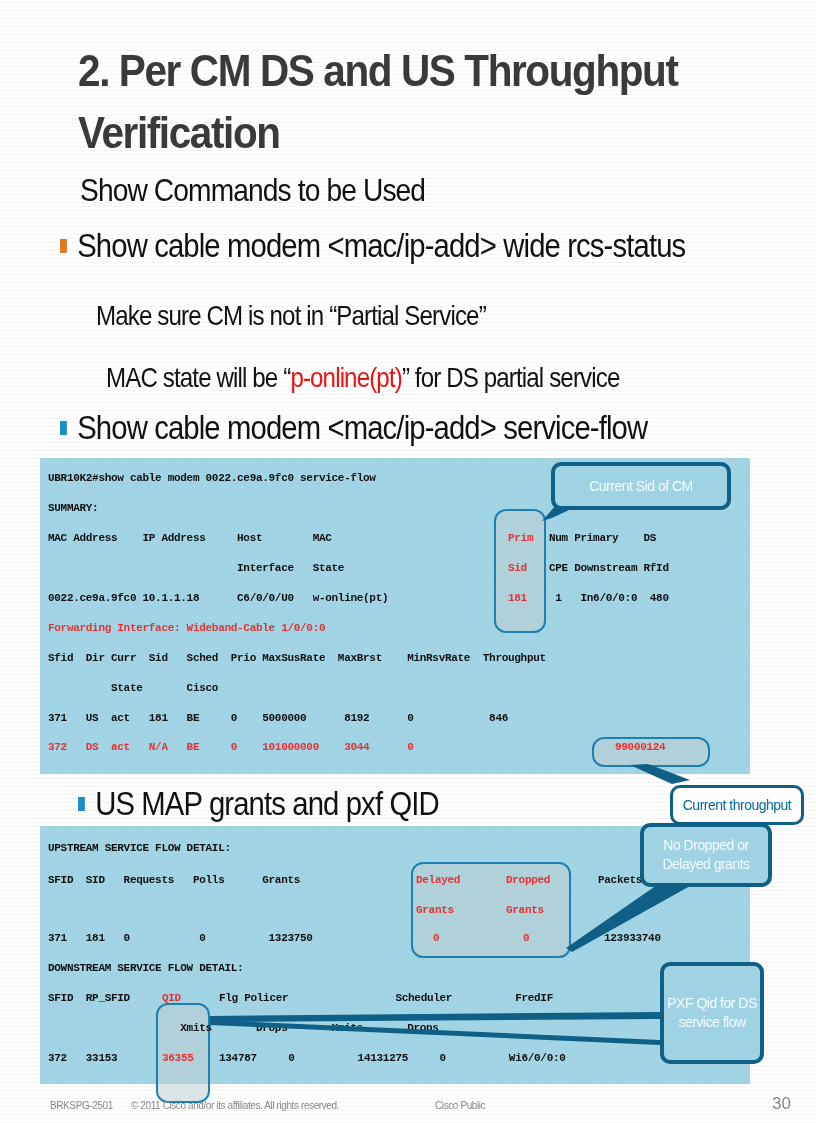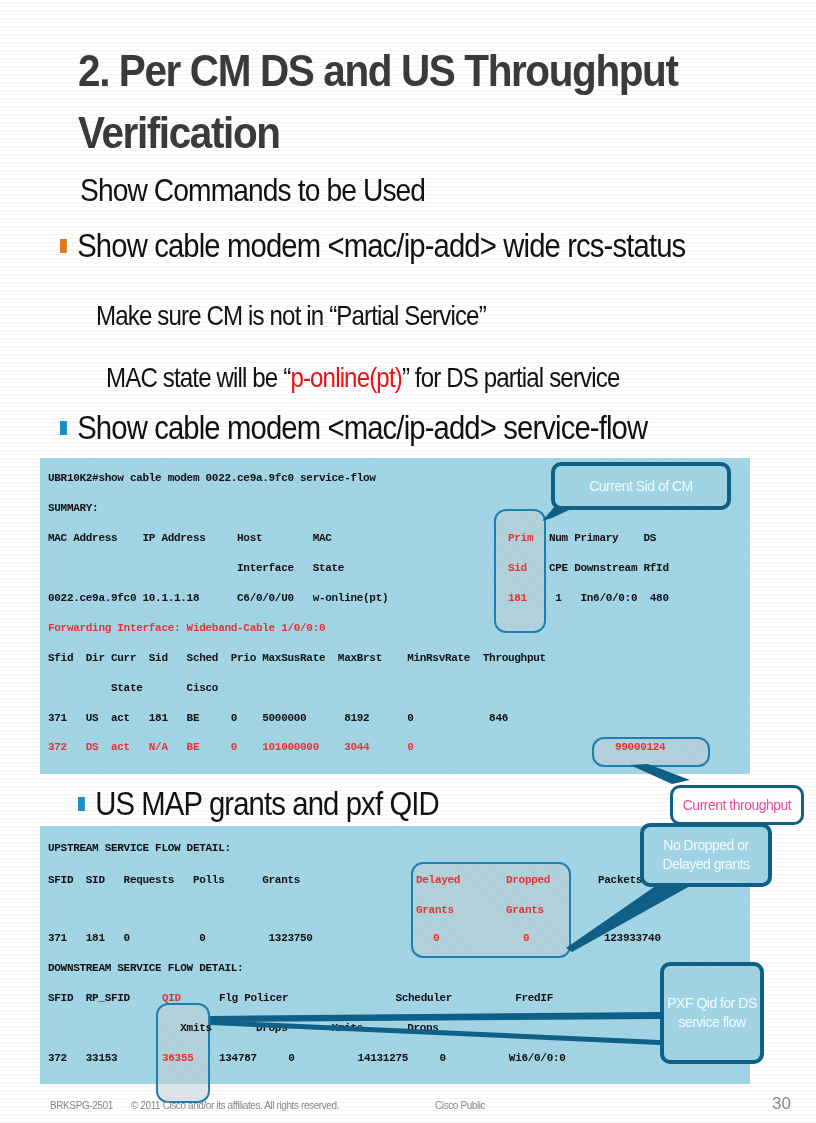--- a/index.html
+++ b/index.html
@@ -11,21 +11,21 @@
   .bullet { position:absolute; font-size:34px; color:#111; letter-spacing:-1px; transform:scaleX(0.86); transform-origin:left top; white-space:nowrap; }
   .bullet .sq { display:inline-block; width:8px; height:14px; margin-right:12px; vertical-align:middle; position:relative; top:-2px; }
   .sub { position:absolute; font-size:28px; color:#111; letter-spacing:-1px; transform:scaleX(0.86); transform-origin:left top; white-space:nowrap; }
   .red { color:#ee1111; }
   .panel { position:absolute; background:#9fd3e4;
     background-image: repeating-linear-gradient(45deg, rgba(255,255,255,0.08) 0 1px, transparent 1px 3px); }
   .mono { position:absolute; font-family:"Liberation Mono", monospace; font-weight:bold; font-size:11px; color:#111; white-space:pre; letter-spacing:-0.3px; }
   .mono.r { color:#e53333; }
   .hl { position:absolute; border:2px solid #1f7fb0; border-radius:12px; background:rgba(190,205,210,0.55); }
   .callout { position:absolute; border:4px solid #0f5f86; border-radius:10px; background:#9fd3e4; color:#f3fbff; font-size:14px; text-align:center; display:flex; align-items:center; justify-content:center; line-height:19px; letter-spacing:-0.5px; }
-  .callout.white { background:#ffffff; color:#ec4899; border-width:3px; }
+  .callout.white { background:#ffffff; color:#0369a1; border-width:3px; }
   svg.lines { position:absolute; left:0; top:0; width:816px; height:1123px; pointer-events:none; }
   .footer { position:absolute; top:1100px; font-size:10px; color:#888; letter-spacing:-0.4px; white-space:nowrap; }
   .pagenum { position:absolute; top:1094px; left:772px; font-size:17px; color:#888; }
 </style>
 </head>
 <body>
 
 <div class="slide">
 
   <div class="title">

